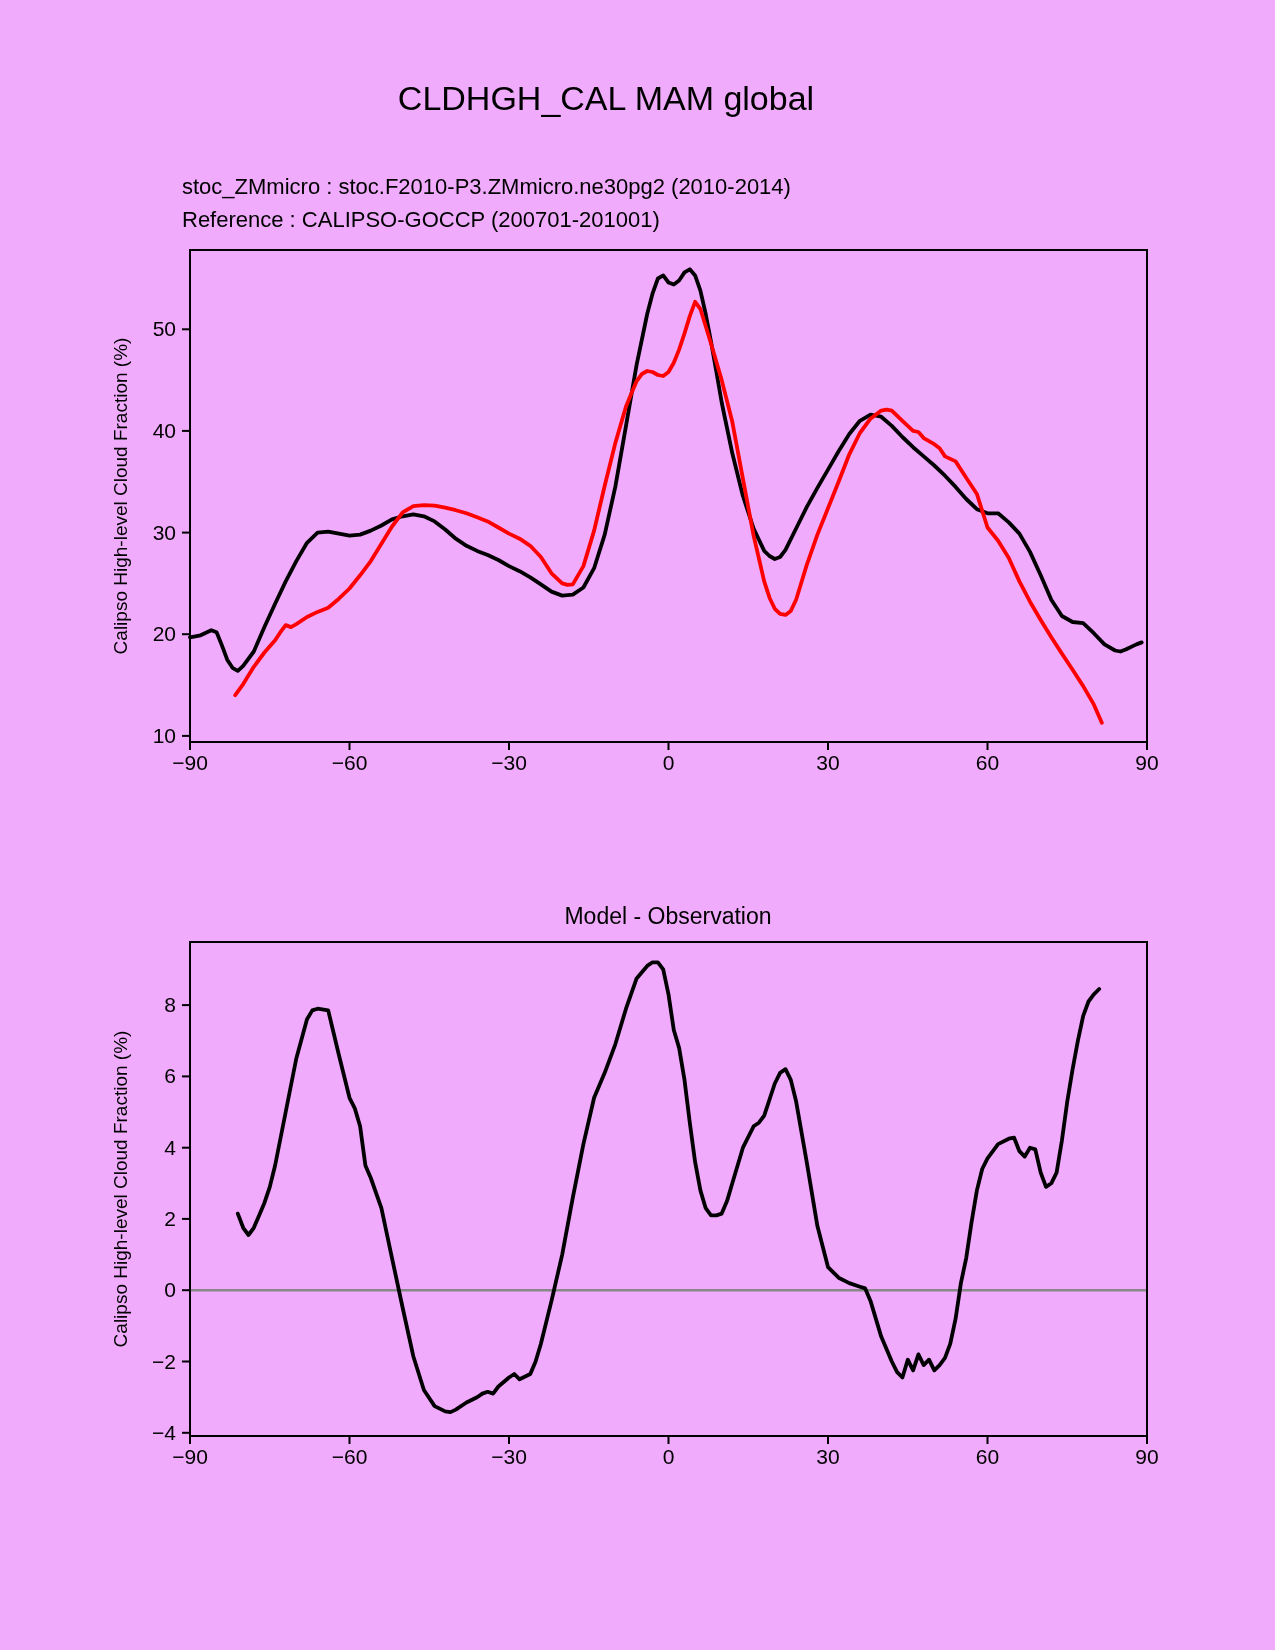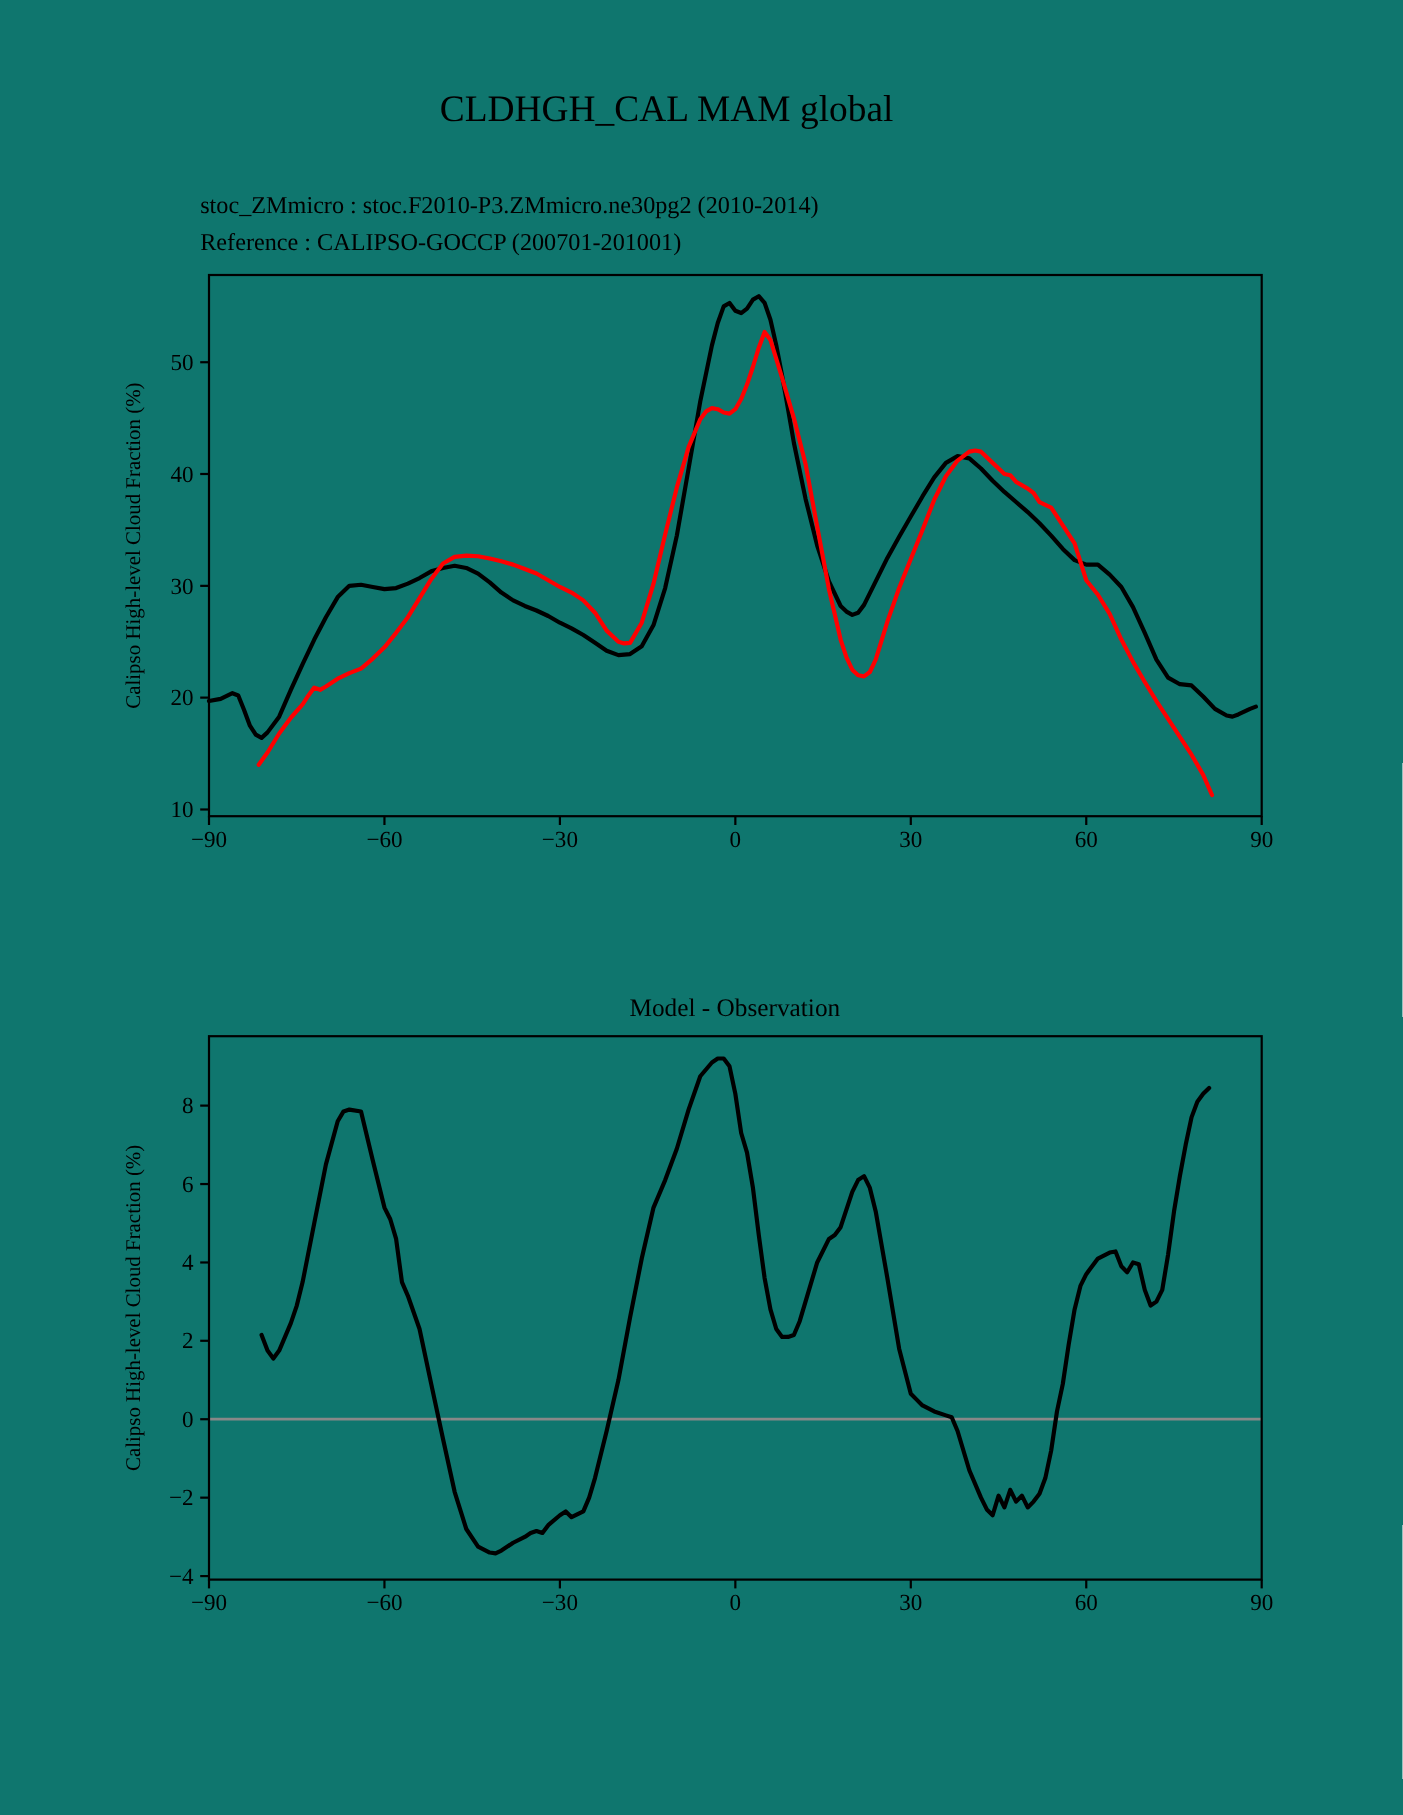--- a/index.html
+++ b/index.html
@@ -1,17 +1,17 @@
 <!DOCTYPE html>
 <html><head>
 <meta charset="utf-8">
 <style>
   html,body{margin:0;padding:0;background:#ffffff;}
-  #figure{position:relative;width:1275px;height:1650px;background:#0f766e;
-          font-family:Liberation Serif, serif;}
+  #figure{position:relative;width:1275px;height:1650px;background:#f0abfc;
+          font-family:Liberation Sans, sans-serif;}
   svg{position:absolute;left:0;top:0;}
   text{fill:#000000;}
 </style>
 </head>
 <body>
 
 <div id="figure">
   <svg id="chart-svg" width="1275" height="1650" viewBox="0 0 1275 1650">
 
     <text x="606" y="110" font-size="34" text-anchor="middle">CLDHGH_CAL MAM global</text>

